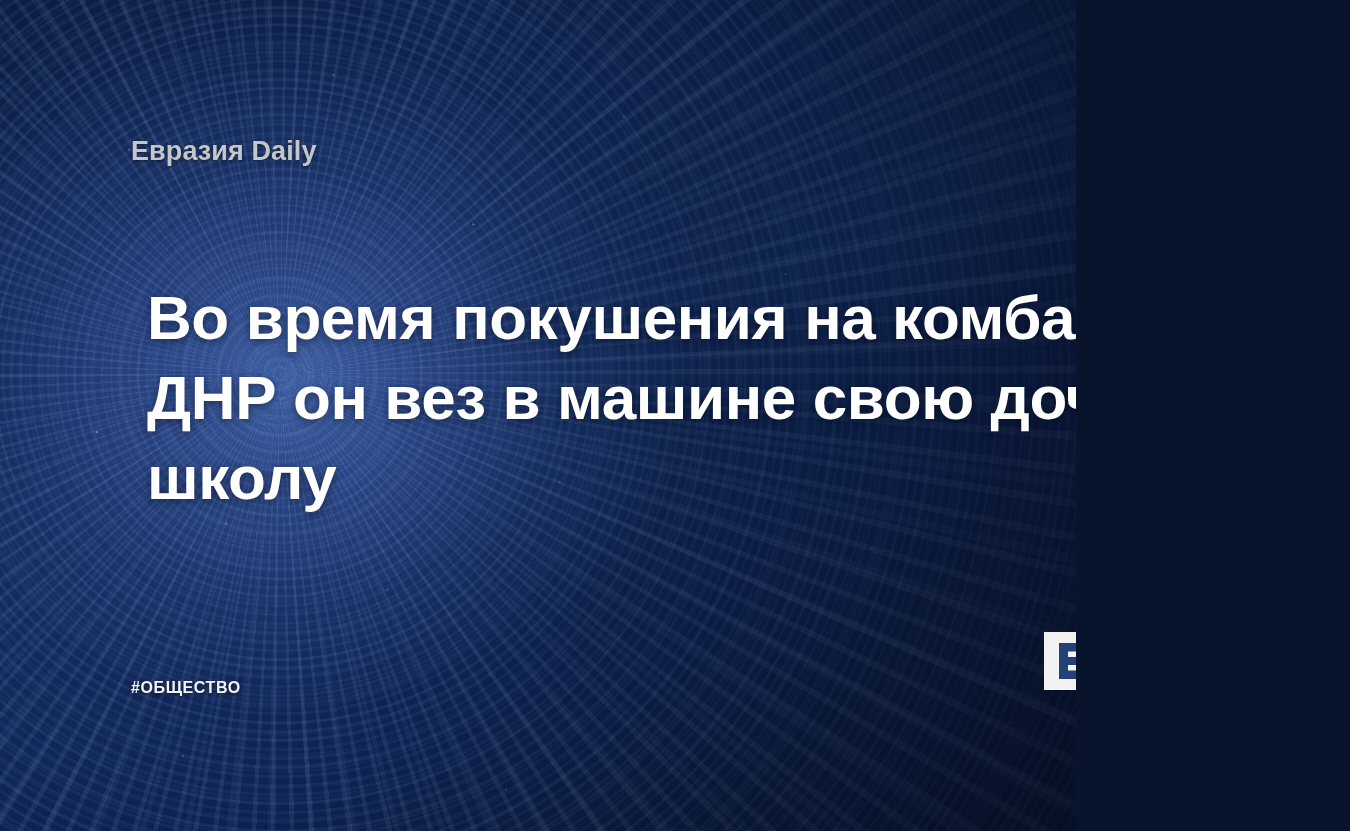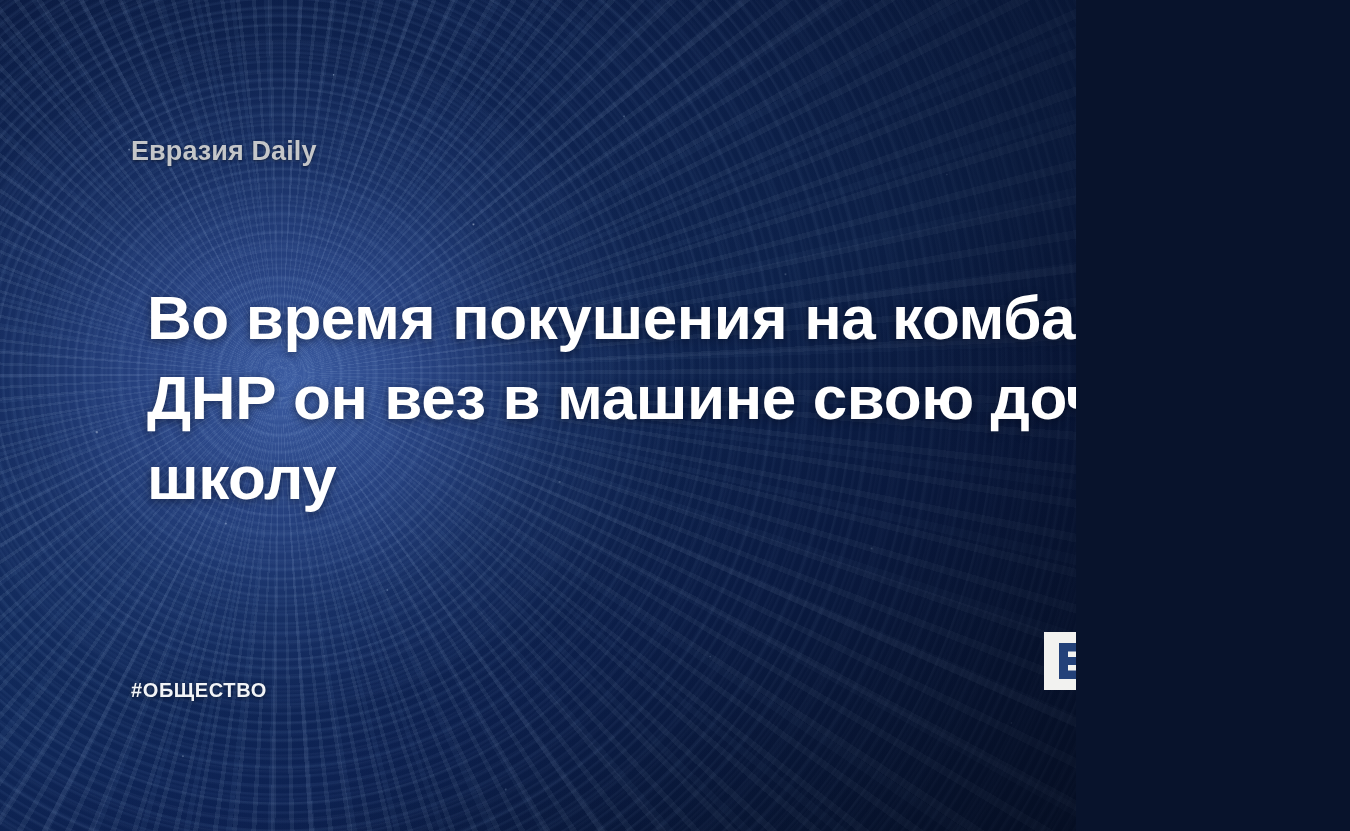--- a/index.html
+++ b/index.html
@@ -143,21 +143,21 @@
     font-weight: 700;
     letter-spacing: -0.4px;
     color: #ffffff;
     text-shadow: 0 2px 8px rgba(3,10,28,0.55);
   }
 
   .category-tag {
     position: absolute;
     left: 131px;
     top: 679px;
-    font-size: 20px;
+    font-size: 16px;
     font-weight: 700;
     letter-spacing: 0.6px;
     color: #f2f4f7;
     text-shadow: 0 1px 4px rgba(0,0,0,0.5);
     white-space: nowrap;
   }
 
   
   .logo {
     position: absolute;

